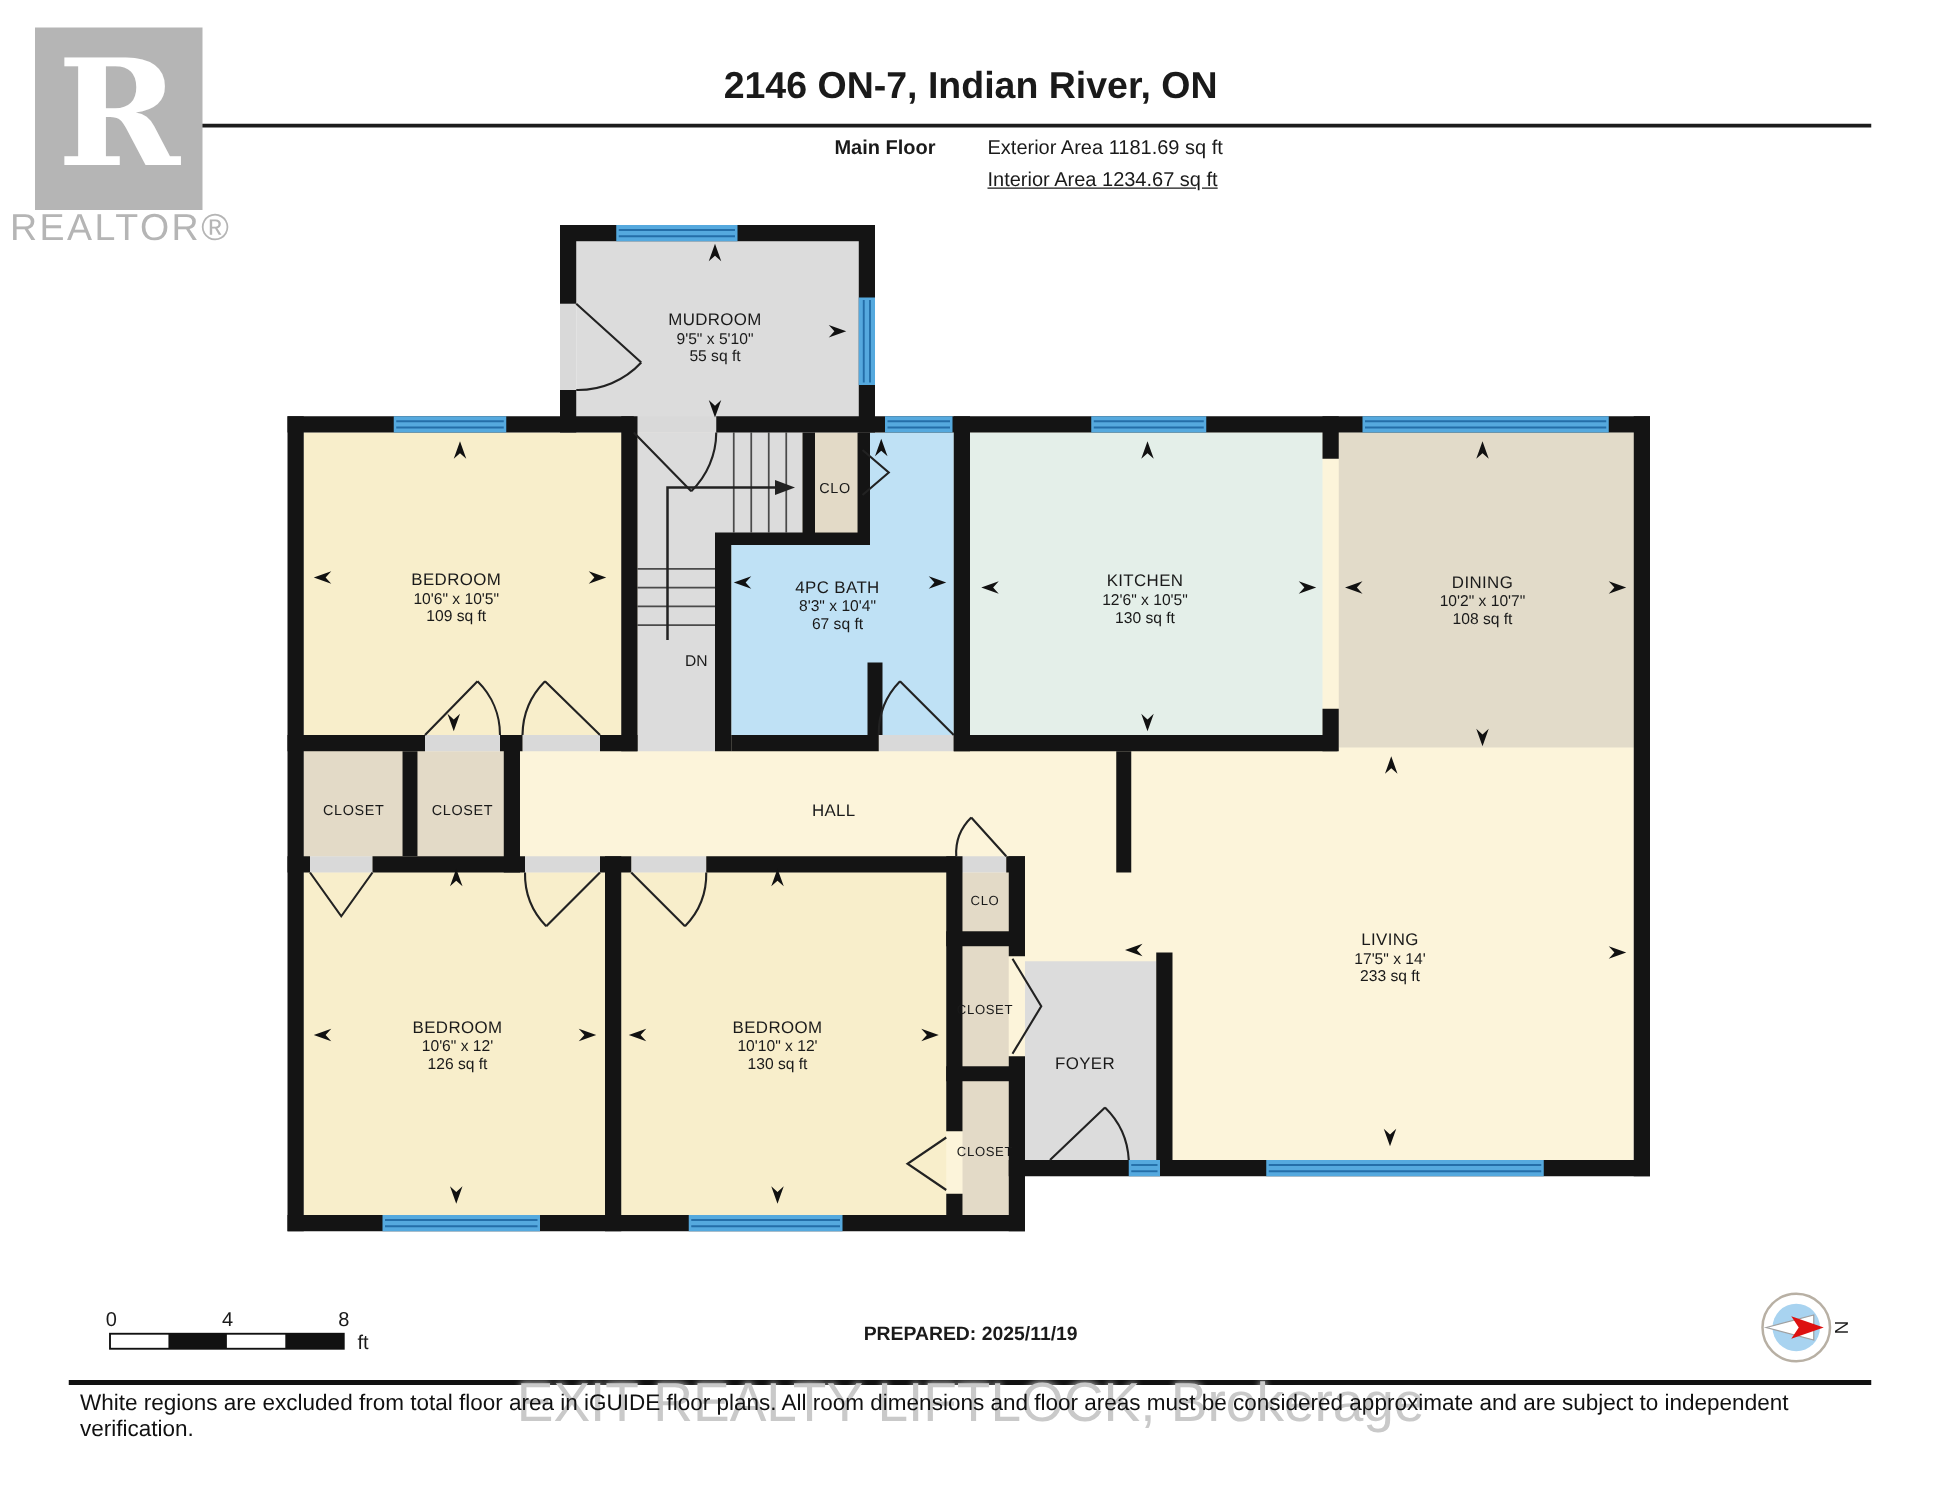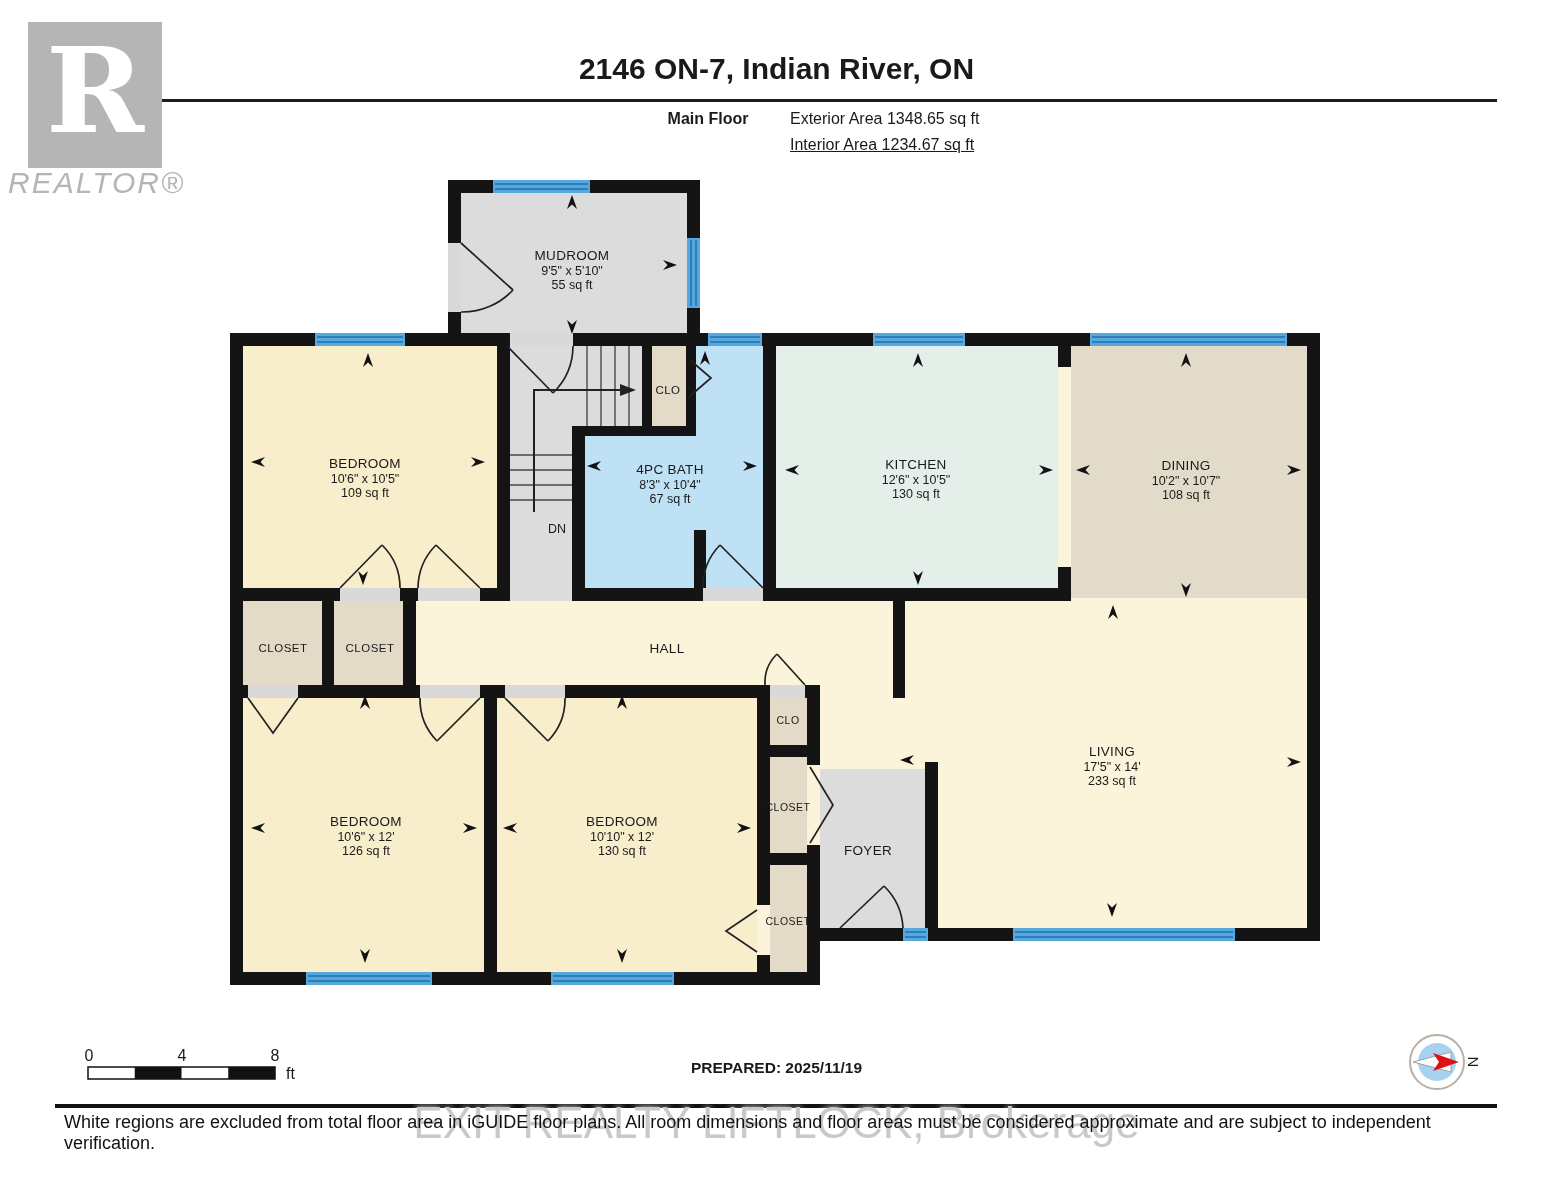--- a/index.html
+++ b/index.html
@@ -9,21 +9,21 @@
     --ink:#1a1a1a; --logogrey:#b5b5b5;
   }
   html,body{margin:0;padding:0;background:#fff;}
   .page{position:relative;width:1553px;height:1200px;background:#fff;overflow:hidden;
         font-family:"Liberation Sans",sans-serif;color:var(--ink);}
   .abs{position:absolute;}
   .logo-box{left:28px;top:22px;width:134px;height:146px;background:var(--logogrey);
             display:flex;align-items:center;justify-content:center;z-index:2;}
   .logo-box span{font-family:"DejaVu Serif",serif;font-weight:bold;font-size:118px;
                  color:#fff;line-height:1;transform:translateY(-4px);}
-  .logo-word{left:8px;top:166px;font-size:30px;letter-spacing:2px;color:var(--logogrey);z-index:2;font-style:italic;}
+  .logo-word{left:8px;top:166px;font-size:30px;letter-spacing:2px;color:var(--logogrey);z-index:2;}
   .title{left:0;top:52px;width:100%;text-align:center;font-size:30px;font-weight:bold;}
   .title-rule{left:55px;right:56px;top:99px;border-top:3px solid #1c1c1c;}
   .floor-label{left:640px;top:110px;width:136px;text-align:center;font-size:16px;font-weight:bold;}
   .area-line1{left:790px;top:110px;font-size:16px;}
   .area-line2{left:790px;top:136px;font-size:16px;text-decoration:underline;}
   .prepared{left:0;top:1059px;width:100%;text-align:center;font-size:15.5px;font-weight:bold;}
   .footer-rule{left:55px;right:56px;top:1104px;border-top:4px solid #111;z-index:4;}
   .disclaimer{left:64px;top:1112px;width:1430px;font-size:18px;color:#111;z-index:7;}
   .watermark{left:0;top:1098px;width:100%;text-align:center;font-size:44px;color:#c9c9c9;
              z-index:6;text-shadow:0 0 6px #fff;white-space:nowrap;}
@@ -43,21 +43,21 @@
 
 <div class="page">
 
   <div class="abs logo-box">
     <span>R</span>
   </div>
   <div class="abs logo-word">REALTOR®</div>
   <div class="abs title">2146 ON-7, Indian River, ON</div>
   <div class="abs title-rule"></div>
   <div class="abs floor-label">Main Floor</div>
-  <div class="abs area-line1">Exterior Area 1348.65 sq ft</div>
+  <div class="abs area-line1">Exterior Area 1181.69 sq ft</div>
   <div class="abs area-line2">Interior Area 1234.67 sq ft</div>
 
   <svg class="abs" style="left:0;top:0" width="1553" height="1200" viewBox="0 0 1553 1200">
     <defs>
       <path id="arr" d="M7,0 L-7,-5 L-2.5,0 L-7,5 Z"></path>
     </defs>
 
     <g>
       <rect x="243" y="346" width="577" height="626" fill="var(--hallc)"></rect>
       <rect x="820" y="346" width="487" height="582" fill="var(--hallc)"></rect>

